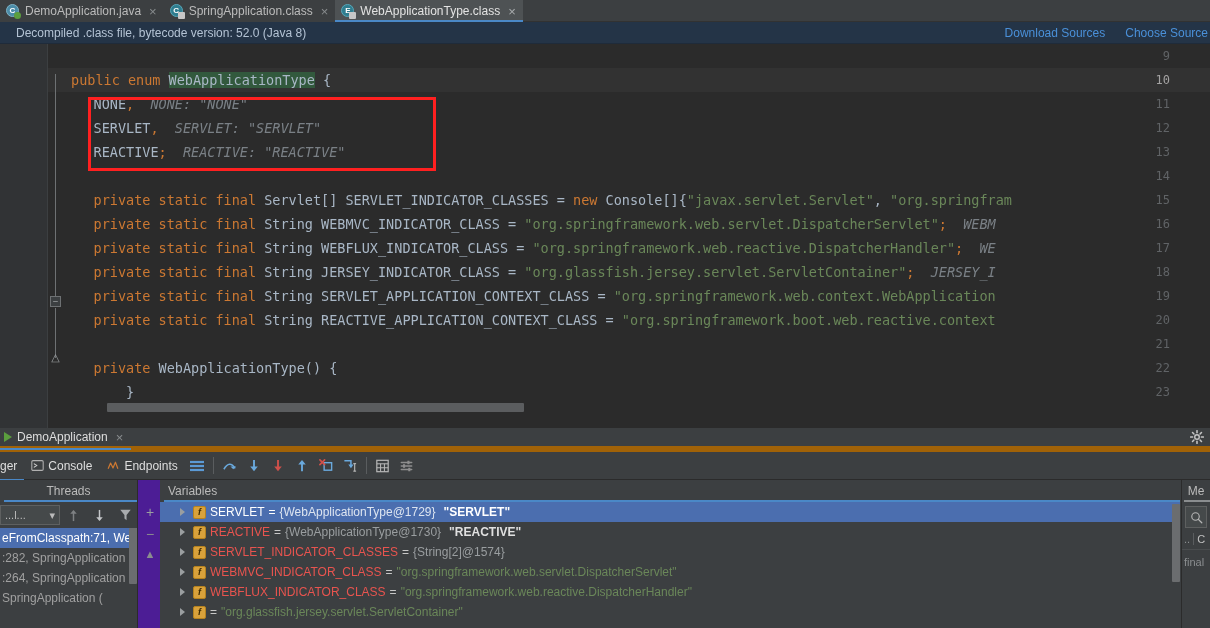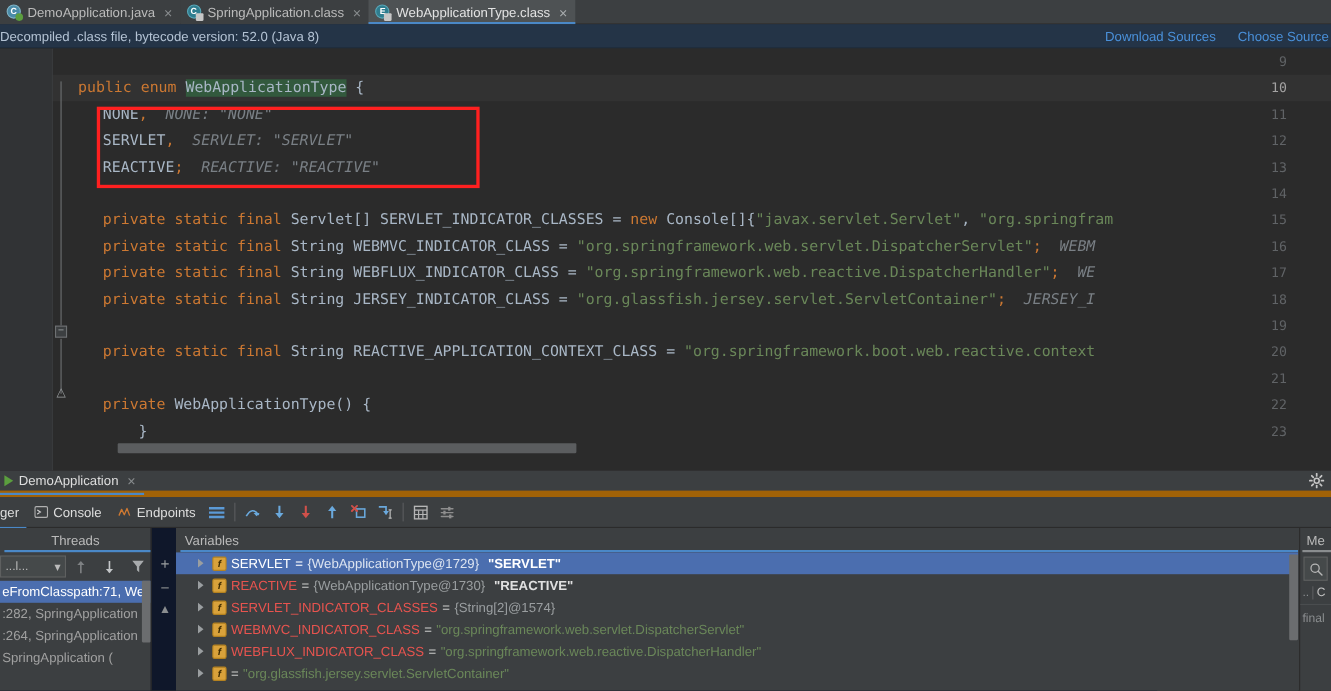--- a/index.html
+++ b/index.html
@@ -46,21 +46,21 @@
   .ficon .badge {
     position: absolute; right: -1px; bottom: -1px; width: 7px; height: 7px;
     background: #c7c7c7; border-radius: 1px;
   }
   .ficon.java .badge { background: #5b9e3e; border-radius: 50%; }
 
   
   .notice {
     position: absolute; top: 22px; left: 0; width: 1210px; height: 22px;
     background: #243447; display: flex; align-items: center;
-    font-size: 12px; color: #b4c3d4; padding-left: 0px;
+    font-size: 12px; color: #b4c3d4; padding-left: 16px;
     border-bottom: 1px solid #1f2b3a;
   }
   .notice .txt { padding-left: 0px; }
   .notice .links {
     margin-left: auto; display: flex; gap: 20px; padding-right: 2px;
     font-size: 12px;
   }
   .notice .links a { color: #4a90d9; text-decoration: none; }
 
   
@@ -167,21 +167,21 @@
     height: 2px; background: #4a88c7;
   }
   .tb-sep { width: 1px; height: 17px; background: #5a5d5f; margin: 0 4px; }
   .tb-btn {
     width: 24px; height: 24px; display: flex; align-items: center;
     justify-content: center;
   }
 
   .dw-body {
     position: absolute; top: 52px; left: 0; width: 1052px; height: 148px;
-    background: #0f172a;
+    background: #4c1d95;
   }
 
   
   .threads {
     position: absolute; left: 0; top: 0; width: 137px; height: 148px;
     background: #3c3f41;
   }
   .pane-hdr {
     height: 22px; display: flex; align-items: center; justify-content: center;
     font-size: 12px; color: #bbbbbb; position: relative;
@@ -364,20 +364,21 @@
       <div class="cl" style="top:120px; left:14px;"></div>
 
       <div class="cl" style="top:144px; left:14px;"><span class="pun">    </span><span class="kw">private static final</span><span class="id"> Servlet[] SERVLET_INDICATOR_CLASSES = </span><span class="kw">new</span><span class="id"> Console[]{</span><span class="str">"javax.servlet.Servlet"</span><span class="id">, </span><span class="str">"org.springfram</span></div>
 
       <div class="cl" style="top:168px; left:14px;"><span class="pun">    </span><span class="kw">private static final</span><span class="id"> String WEBMVC_INDICATOR_CLASS = </span><span class="str">"org.springframework.web.servlet.DispatcherServlet"</span><span class="semi">;</span><span class="hint">  WEBM</span></div>
 
       <div class="cl" style="top:192px; left:14px;"><span class="pun">    </span><span class="kw">private static final</span><span class="id"> String WEBFLUX_INDICATOR_CLASS = </span><span class="str">"org.springframework.web.reactive.DispatcherHandler"</span><span class="semi">;</span><span class="hint">  WE</span></div>
 
       <div class="cl" style="top:216px; left:14px;"><span class="pun">    </span><span class="kw">private static final</span><span class="id"> String JERSEY_INDICATOR_CLASS = </span><span class="str">"org.glassfish.jersey.servlet.ServletContainer"</span><span class="semi">;</span><span class="hint">  JERSEY_I</span></div>
 
+      <div class="cl" style="top:240px; left:14px;"><span class="pun">    </span><span class="kw">private static final</span><span class="id"> String SERVLET_APPLICATION_CONTEXT_CLASS = </span><span class="str">"org.springframework.web.context.WebApplication</span></div>
 
       <div class="cl" style="top:264px; left:14px;"><span class="pun">    </span><span class="kw">private static final</span><span class="id"> String REACTIVE_APPLICATION_CONTEXT_CLASS = </span><span class="str">"org.springframework.boot.web.reactive.context</span></div>
 
       <div class="cl" style="top:288px; left:14px;"></div>
 
       <div class="cl" style="top:312px; left:14px;"><span class="pun">    </span><span class="kw">private</span><span class="id"> WebApplicationType() {</span></div>
 
       <div class="cl" style="top:336px; left:14px;"><span class="id">        }</span></div>
     </div>
 

